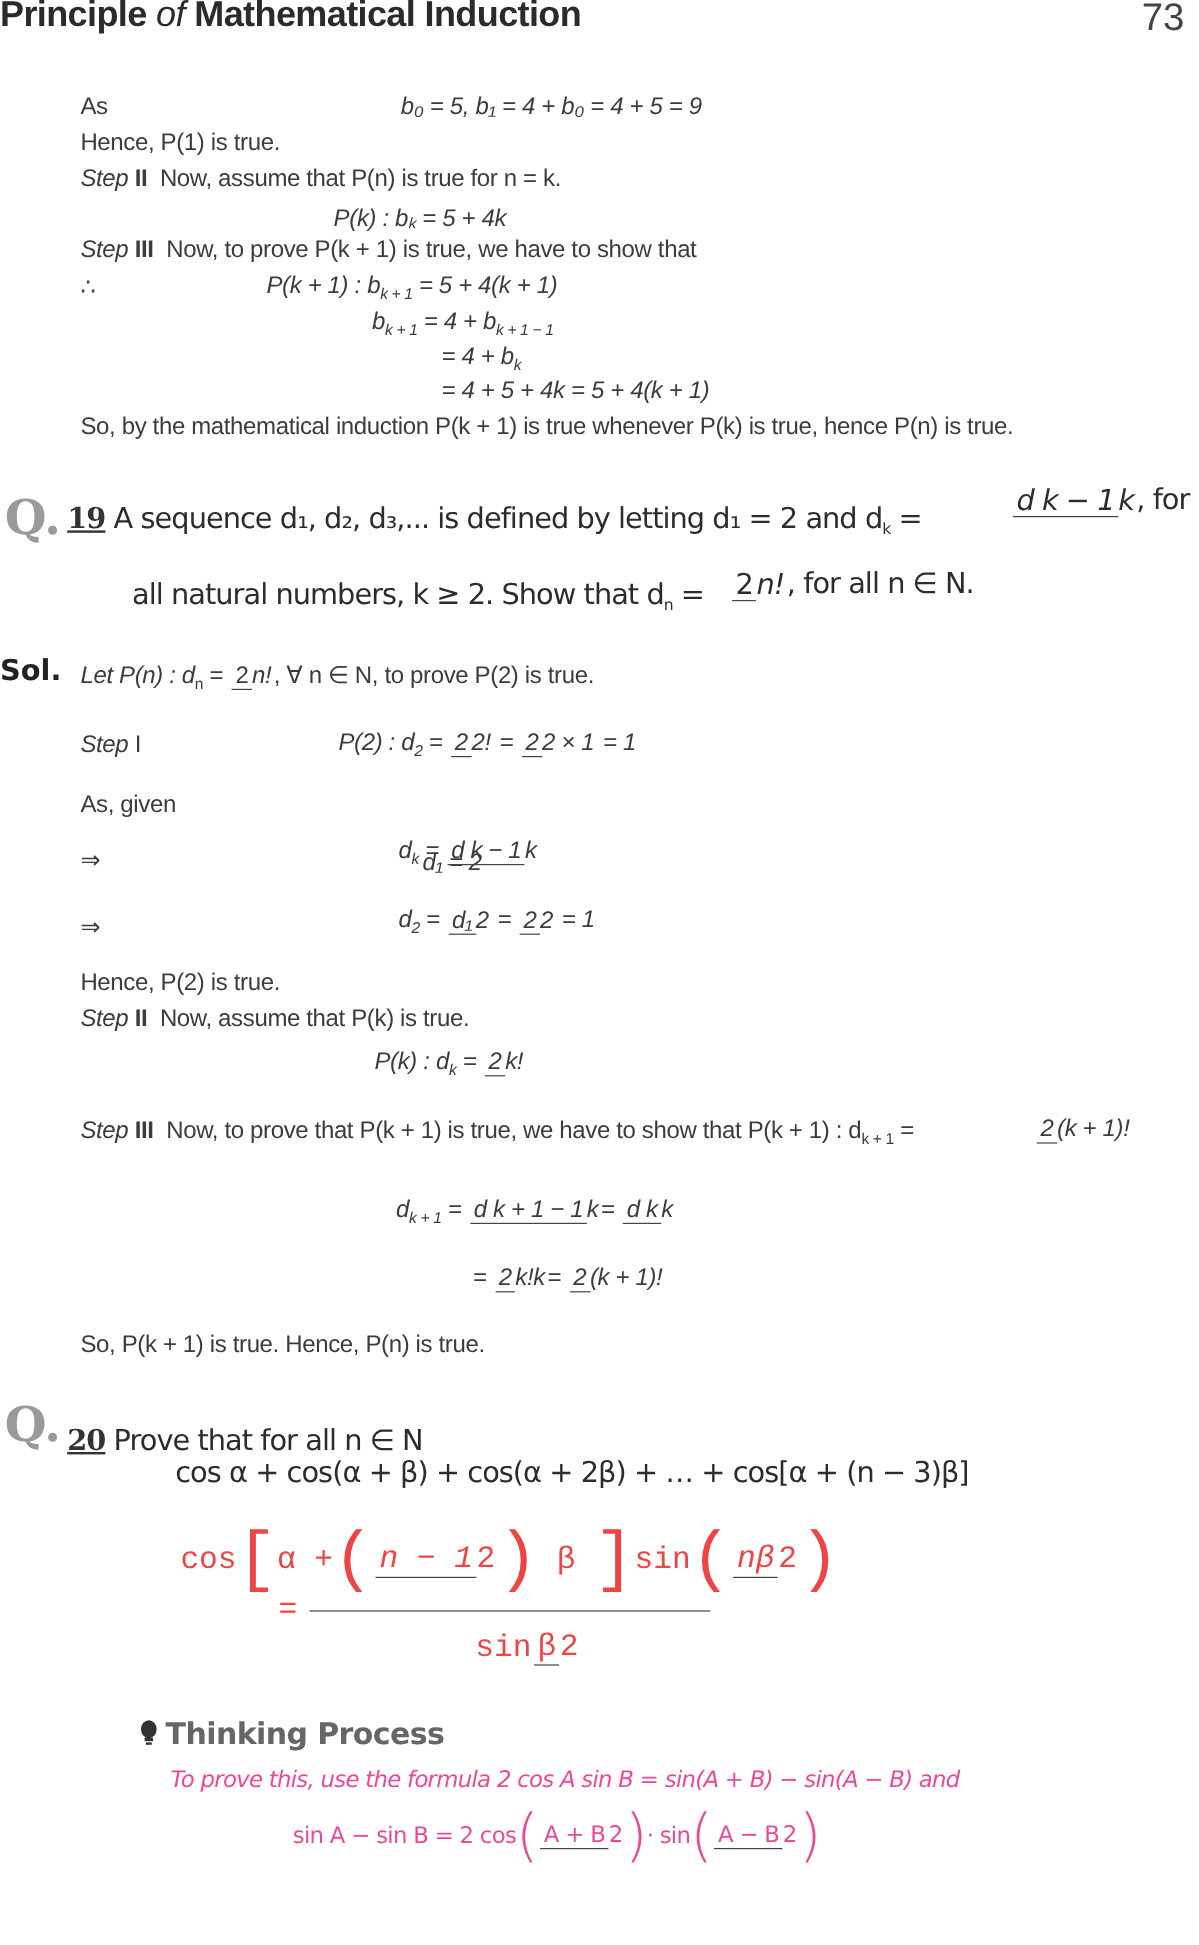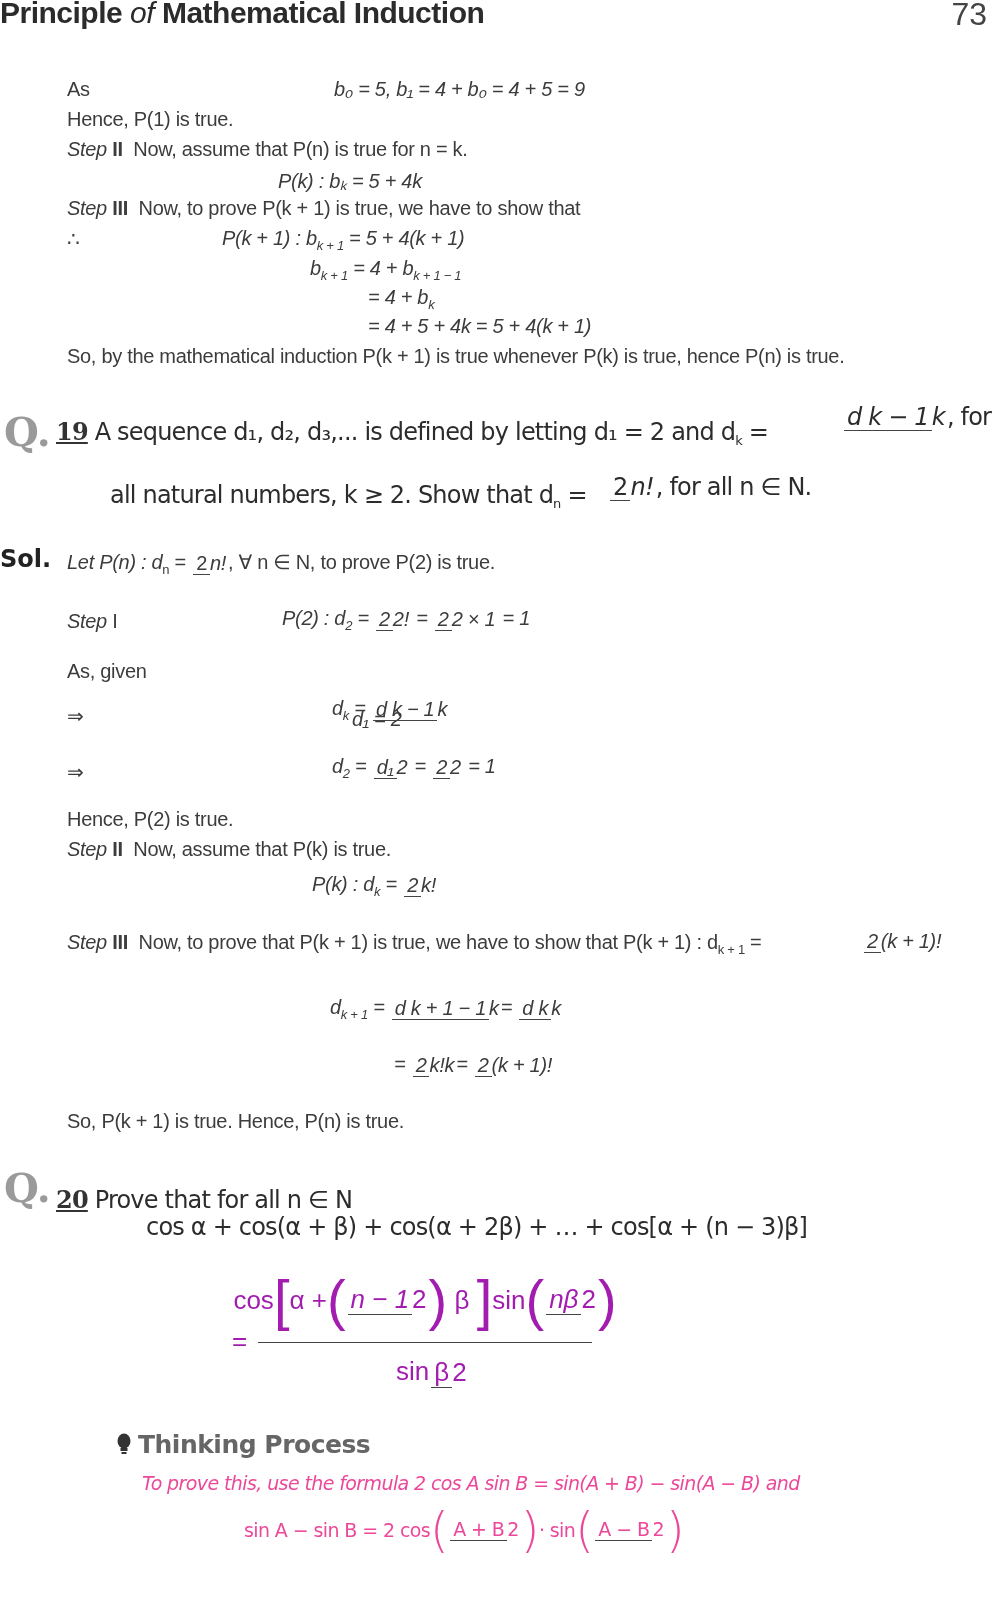--- a/index.html
+++ b/index.html
@@ -14,21 +14,21 @@
   sub { font-size:13px; vertical-align:-5px; }
   .frac { display:inline-flex; flex-direction:row; align-items:center; vertical-align:middle; margin:12px 2px; }
   .frac .n { border-bottom:1.5px solid #444; padding:0 3px; line-height:1.1; }
   .frac .d { line-height:1.15; }
   .q-mark { font-family:"DejaVu Serif", serif; font-size:40px; font-weight:bold; color:#9a9a9a; }
   .q-num { font-family:"DejaVu Serif", serif; font-size:24px; font-weight:bold; color:#333;text-decoration:underline; }
   .q-text { font-family:"DejaVu Sans", sans-serif; font-size:24px; color:#2c2c2c; letter-spacing:-0.8px; }
   .sol { font-family:"DejaVu Sans", sans-serif; font-size:24px; font-weight:bold; color:#222; }
   .think-title { font-family:"DejaVu Sans", sans-serif; font-size:25px; font-weight:bold; color:#666; letter-spacing:-0.5px; }
   .think-text { font-family:"DejaVu Sans", sans-serif; font-size:19px; font-style:italic; color:#ec4899; letter-spacing:-0.6px; }
-  .big { font-family:Liberation Sans, sans-serif; font-size:26px; color:#a21caf; }
+  .big { font-family:Liberation Mono, monospace; font-size:26px; color:#ef4444; }
   .paren { font-size:56px; font-weight:200; line-height:1; vertical-align:middle; }
 </style>
 </head>
 <body>
 
 <div class="abs hdr-title"><span>Principle </span><i>of</i><span> Mathematical Induction</span></div>
 <div class="abs hdr-page">73</div>
 
 <div class="abs body" style="left:67px;top:78px;">As</div>
 <div class="abs body it" style="left:334px;top:78px;">b₀ = 5, b₁ = 4 + b₀ = 4 + 5 = 9</div>

